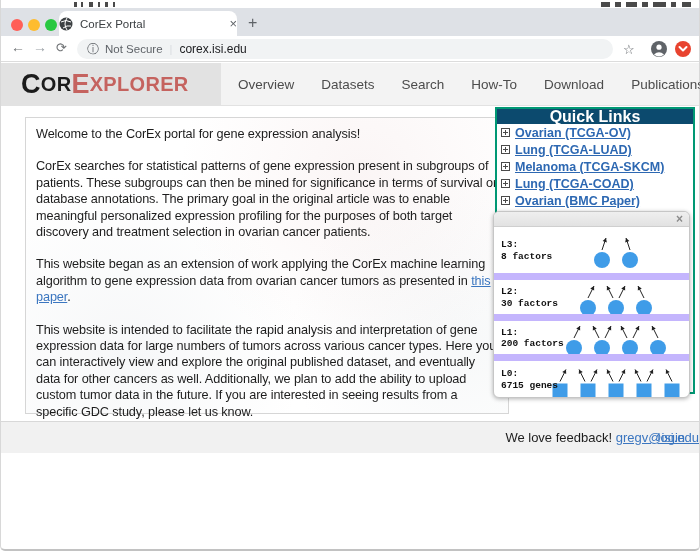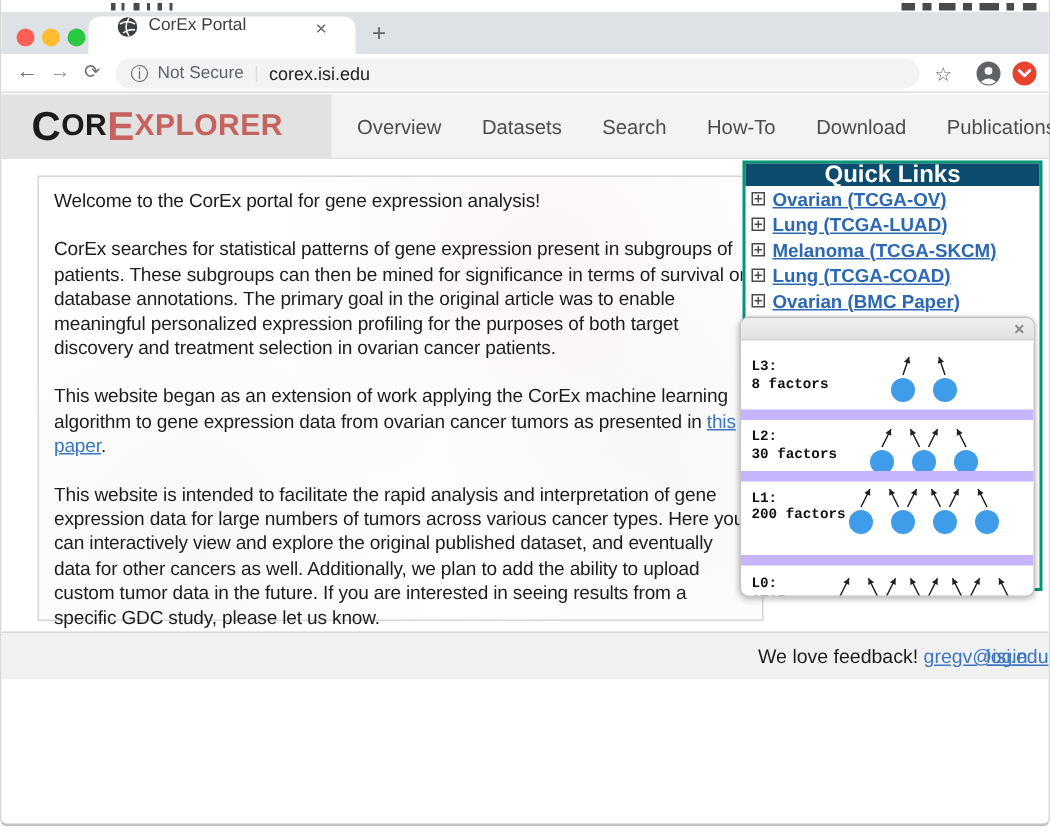--- a/index.html
+++ b/index.html
@@ -14,21 +14,21 @@
   .top-sliver { position:absolute; left:0; top:0; width:100%; height:8px; background:#fff; }
   .frag { position:absolute; top:2px; height:5px; background:#4a4a4a; }
 
   
   .tab-strip { position:absolute; left:0; top:8px; width:100%; height:28px; background:#dee1e6; }
   .traffic { position:absolute; top:11px; width:12px; height:12px; border-radius:50%; }
   .t-close { left:10px; background:#ff5f57; }
   .t-min   { left:27px; background:#febc2e; }
   .t-zoom  { left:44px; background:#28c840; }
   .tab { position:absolute; left:58px; top:3px; width:178px; height:25px; background:#fff;
-         border-radius:8px 8px 0 0; display:flex; padding:0 19px; }
+         border-radius:8px 8px 0 0; display:flex; align-items:center; padding:0 0; }
   .tab-title { font-size:11.5px; color:#3c4043; flex:1; margin-left:7px; white-space:nowrap; overflow:hidden; }
   .tab-close { font-size:13px; color:#5f6368; cursor:default; }
   .new-tab { position:absolute; left:247px; top:6px; font-size:16px; color:#5f6368; }
 
   
   .toolbar { position:absolute; left:0; top:36px; width:100%; height:26px; background:#fff;
              border-bottom:1px solid #dcdcdc; }
   .nav-ic { position:absolute; top:3px; font-size:14px; color:#707376; }
   .back { left:10px; } .fwd { left:32px; color:#9aa0a6; } .reload { left:55px; font-size:13px; top:4px; }
   .omnibox { position:absolute; left:76px; top:3px; width:536px; height:20px; background:#f1f3f4;
@@ -269,21 +269,21 @@
             <circle cx="136" cy="27" r="8" fill="#3f9ce8"></circle>
             <line x1="133" y1="17" x2="127" y2="5" stroke="#222" stroke-width="1"></line>
             <polygon points="127 5 130.75659420219966 7.593838853899755 126.82111456180003 9.56157867409957" fill="#222"></polygon>
             <line x1="139" y1="17" x2="145" y2="5" stroke="#222" stroke-width="1"></line>
             <polygon points="145 5 145.17888543819998 9.56157867409957 141.24340579780034 7.593838853899755" fill="#222"></polygon>
             <circle cx="164" cy="27" r="8" fill="#3f9ce8"></circle>
             <line x1="164" y1="17" x2="158" y2="5" stroke="#222" stroke-width="1"></line>
             <polygon points="158 5 161.75659420219966 7.593838853899755 157.82111456180002 9.56157867409957" fill="#222"></polygon>
           </svg>
         </div>
-      <div class="diag-row" style="height: 43px; margin-top: 16px;">
+      <div class="diag-row" style="height: 43px;">
         <div class="diag-label">
             <div>L0:</div>
             <div>6715 genes</div>
           </div>
       <svg width="195" height="43">
             <rect x="58.5" y="22.5" width="15" height="15" fill="#3f9ce8"></rect>
             <line x1="66" y1="20.5" x2="72" y2="8.5" stroke="#222" stroke-width="1"></line>
             <polygon points="72 8.5 72.17888543819998 13.06157867409957 68.24340579780036 11.093838853899756" fill="#222"></polygon>
             <rect x="86.5" y="22.5" width="15" height="15" fill="#3f9ce8"></rect>
             <line x1="91" y1="20.5" x2="85" y2="8.5" stroke="#222" stroke-width="1"></line>

